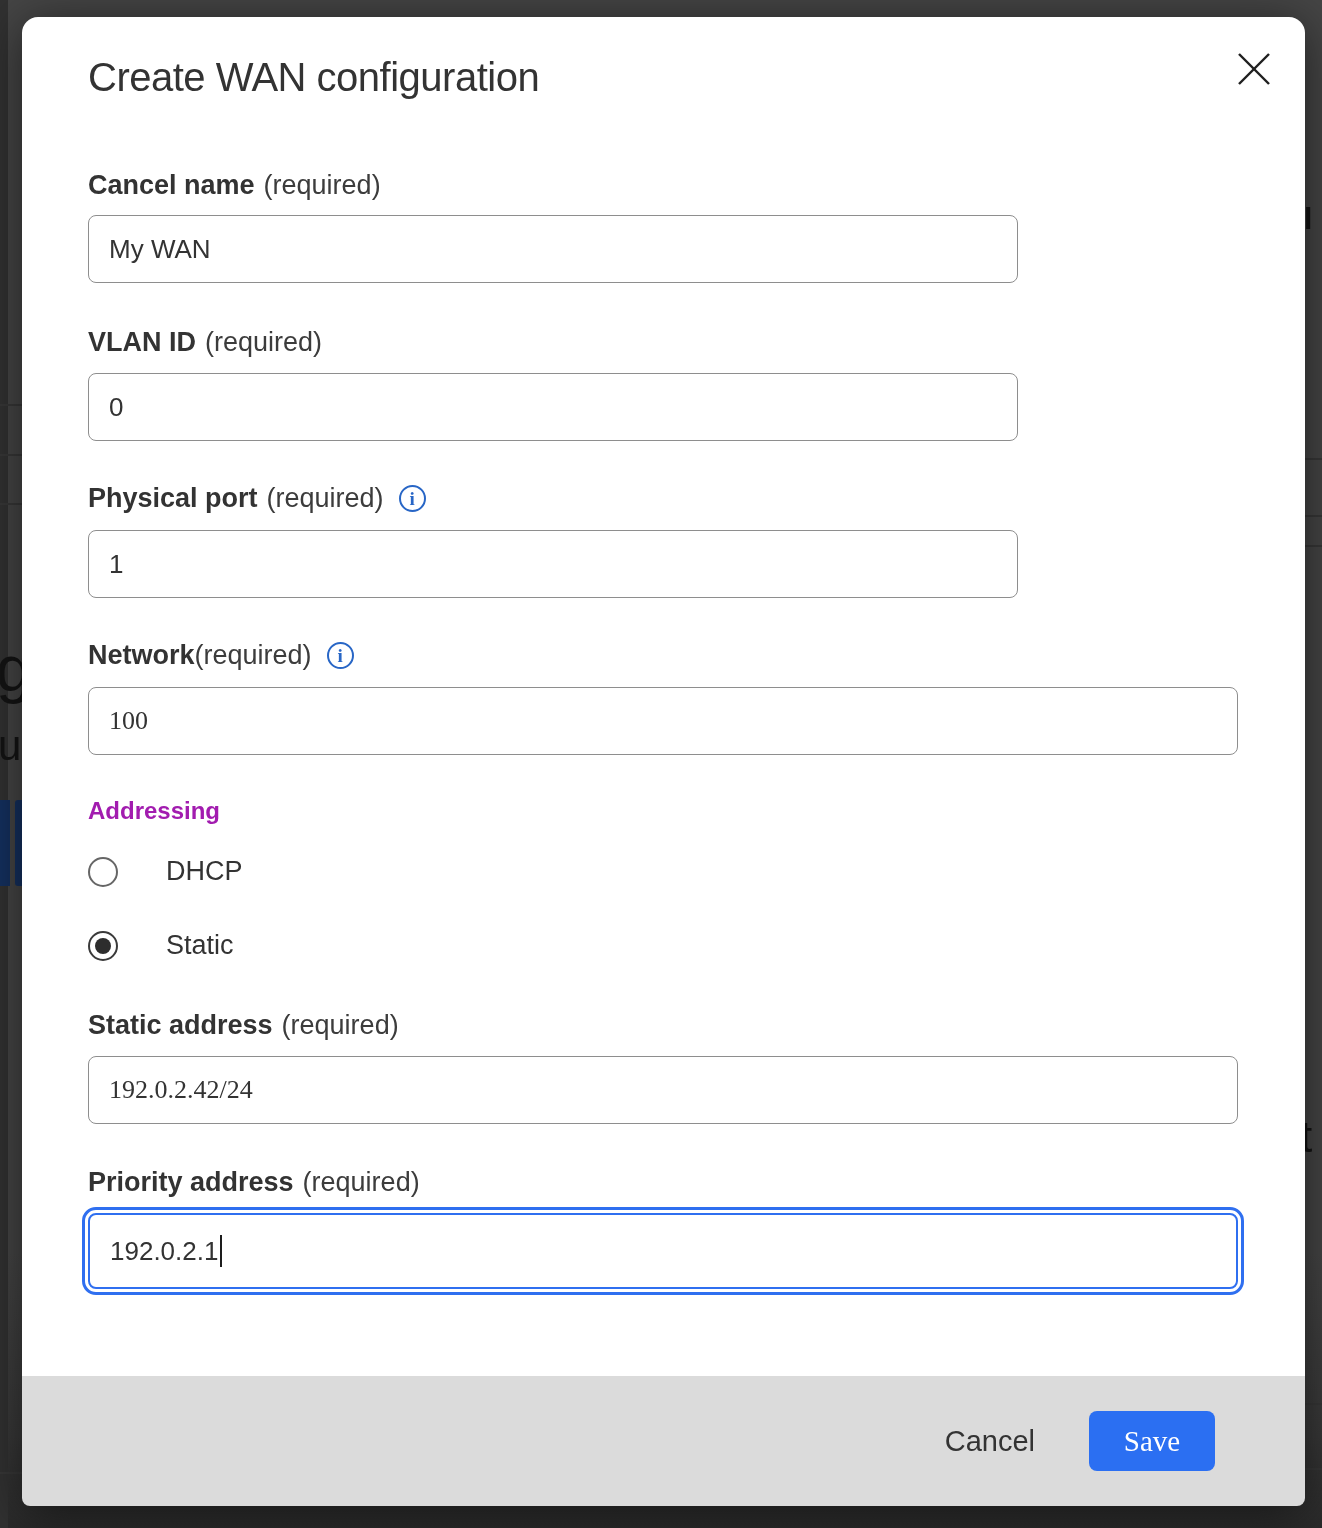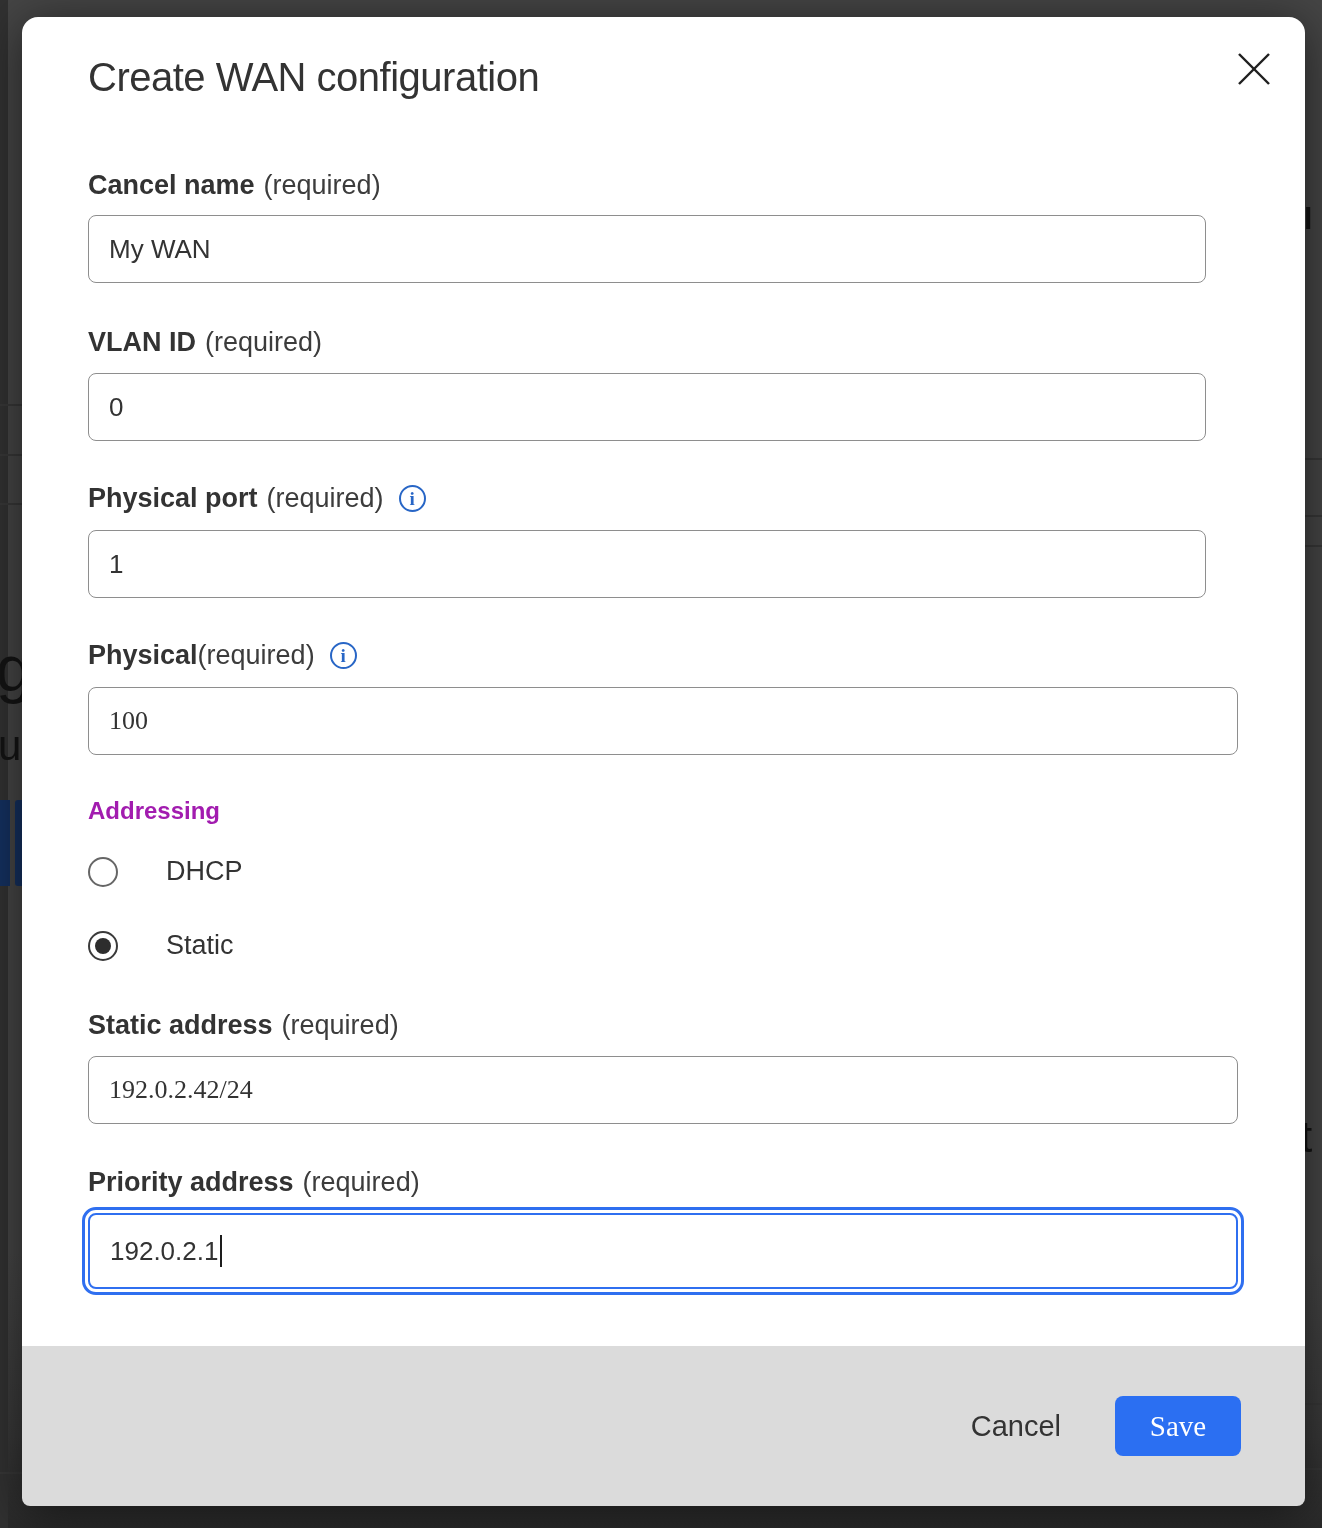--- a/index.html
+++ b/index.html
@@ -40,42 +40,42 @@
   .req { font-weight:400; color:#3c3c3c; }
   .sp { width:9px; }
   .info { width:27px; height:27px; border:2px solid #2866c6; border-radius:50%;
           color:#2866c6; display:inline-flex; align-items:center; justify-content:center;
           font-family:"Liberation Serif", serif; font-size:19px; font-weight:700;
           margin-left:15px; cursor:pointer; line-height:1; }
 
   .tin { position:absolute; left:66px; height:68px; border:1.5px solid #8e8e8e; border-radius:8px;
          background:#fff; font-family:"Liberation Sans", sans-serif; font-size:26px; color:#333;
          padding:0 20px; outline:none; }
-  .w1 { width:1118px; }
+  .w1 { width:930px; }
   .w2 { width:1150px;font-family:Liberation Serif, serif; }
 
   .section-heading { position:absolute; left:66px; font-size:24px; font-weight:700; color:#a21caf; }
 
   .radio-row { position:absolute; left:66px; display:flex; align-items:center; gap:48px;
                font-size:27px; color:#333; cursor:pointer; }
   .radio { width:30px; height:30px; border:2px solid #666; border-radius:50%; background:#fff;
            display:inline-flex; align-items:center; justify-content:center; flex:0 0 auto; }
   .radio.checked { border-color:#3a3a3a; }
   .radio.checked::after { content:""; width:16px; height:16px; border-radius:50%; background:#2d2d2d; }
   .radio-label.bold { font-weight:400; }
 
   .focus-field { position:absolute; left:66px; top:1196px; width:1150px; height:76px;
                  border:2px solid #2f6ff0; outline:3px solid #2f6ff0; outline-offset:3px;
                  border-radius:8px; background:#fff; display:flex; align-items:center;
                  padding:0 20px; font-size:26px; color:#333; cursor:text; }
   .caret { width:2px; height:32px; background:#1d1d1d; margin-left:2px; }
 
-  .footer { position:absolute; left:0; bottom:0; width:100%; height:160px; background:#dbdbdb;
+  .footer { position:absolute; left:0; bottom:0; width:100%; height:130px; background:#dbdbdb;
             border-radius:0 0 8px 8px; display:flex; align-items:center; justify-content:flex-end;
-            padding-right:64px; gap:50px; }
+            padding-right:90px; gap:50px; }
   .cancel-btn { background:transparent; border:none; font-family:"Liberation Sans", sans-serif;
                 font-size:29px; color:#333; cursor:pointer; padding:8px 4px; }
   .save-btn { width:126px; height:60px; background:#2b6ff2; border:none; border-radius:8px;
               color:#fff; font-family:Liberation Serif, serif; font-size:29px; cursor:pointer; }
 </style>
 </head>
 <body>
 
 <div class="page">
   <div class="left-edge-strip"></div>
@@ -120,21 +120,21 @@
     <input class="tin w1" style="top: 356px;" value="0">
 
     <div class="label-row" style="top:466px">
       <span class="lbl">Physical port</span><span class="sp"></span>
       <span class="req">(required)</span>
       <span class="info">i</span>
     </div>
     <input class="tin w1" style="top: 513px;" value="1">
 
     <div class="label-row" style="top:623px">
-      <span class="lbl">Physical</span>
+      <span class="lbl">Network</span>
       <span class="req">(required)</span>
       <span class="info">i</span>
     </div>
     <input class="tin w2" style="top: 670px;" value="100">
 
     <div class="section-heading" style="top:780px">Addressing</div>
 
     <div class="radio-row" style="top:839px">
       <span class="radio"></span>
       <span class="radio-label">DHCP</span>

